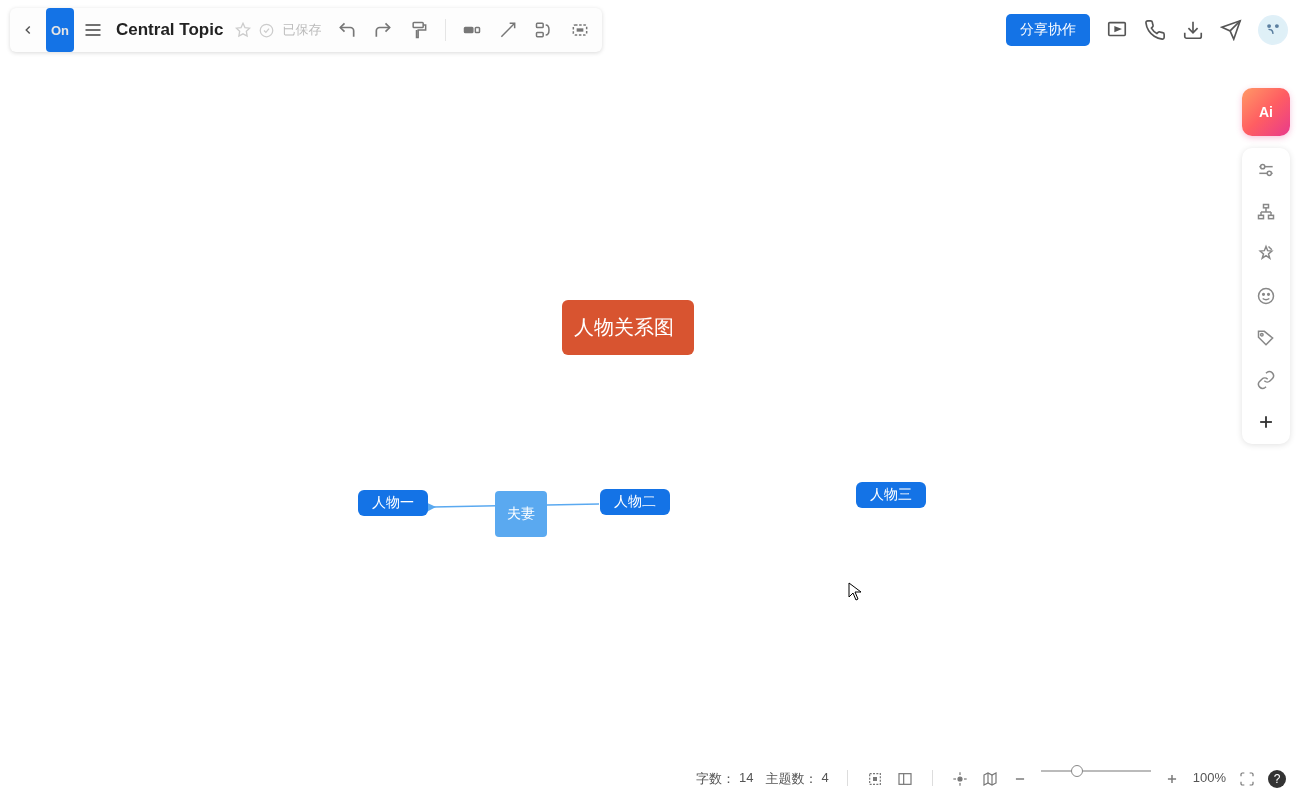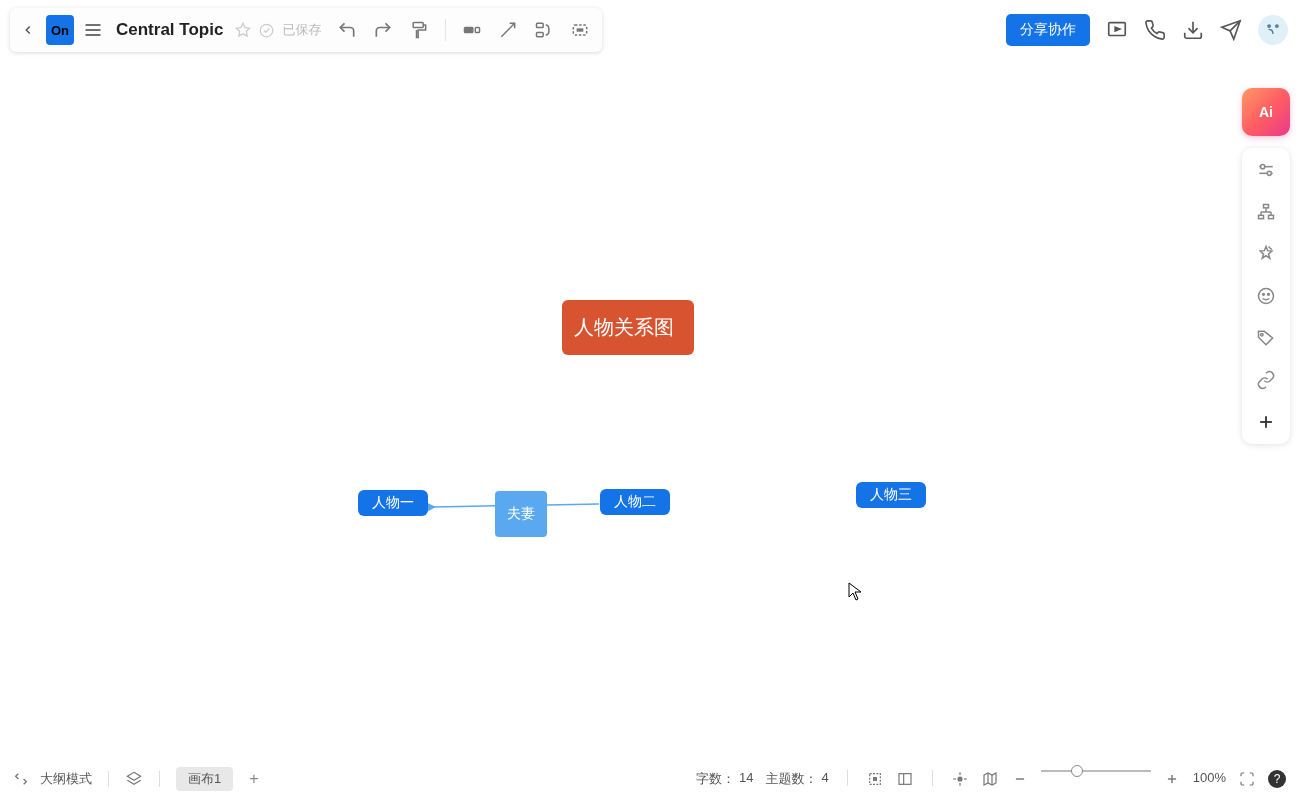--- a/index.html
+++ b/index.html
@@ -1,21 +1,21 @@
 <!DOCTYPE html>
 <html><head>
   <meta charset="utf-8">
   <style>
     * { margin: 0; padding: 0; box-sizing: border-box; font-family: -apple-system, BlinkMacSystemFont, "Segoe UI", "PingFang SC", "Hiragino Sans GB", "Microsoft YaHei", sans-serif; }
     body { width: 1298px; height: 794px; background: #ffffff; position: relative; overflow: hidden; }
     
     
     .top-toolbar { position: absolute; top: 8px; left: 10px; height: 44px; display: flex; align-items: center; background: #fdfdfd; border-radius: 6px; box-shadow: 0 1px 4px rgba(0,0,0,0.15); padding: 0 8px; gap: 8px; }
     .back-btn { width: 20px; height: 20px; display: flex; align-items: center; justify-content: center; cursor: pointer; color: #555; }
-    .logo { width: 28px; height: 30px; background: #1473e6; border-radius: 4px; color: #000000; font-size: 13px; font-weight: 700; display: flex; align-items: center; justify-content: center; }
+    .logo { width: 28px; height: 44px; background: #1473e6; border-radius: 4px; color: #e5e5e5; font-size: 13px; font-weight: 700; display: flex; align-items: center; justify-content: center; }
     .menu-btn { width: 22px; height: 22px; display: flex; align-items: center; justify-content: center; cursor: pointer; color: #555; }
     .doc-title { font-size: 17px; font-weight: 700; color: #222; margin: 0 4px; }
     .star-btn, .save-status, .save-label { color: #bbb; display: flex; align-items: center; }
     .save-label { font-size: 13px; color:#bbb; margin-right: 4px; }
     .tb-icon { width: 28px; height: 28px; display: flex; align-items: center; justify-content: center; cursor: pointer; color: #777; }
     .tb-sep { width: 1px; height: 22px; background: #e5e5e5; margin: 0 4px; }
     
     
     .top-right { position: absolute; top: 8px; right: 4px; height: 44px; display: flex; align-items: center; gap: 16px; padding: 0 6px; }
     .share-btn { background: #1473e6; color: #fff; border: none; border-radius: 5px; padding: 7px 14px; font-size: 14px; cursor: pointer; }
@@ -238,39 +238,20 @@
   <div class="node node-blue" style="left:856px; top:482px;">人物三</div>
 </div>
 
 <div class="cursor">
   <svg width="16" height="20" viewBox="0 0 16 20">
       <path d="M1 1 L1 15 L5 11 L8 18 L10 17 L7 10 L13 10 Z" fill="#fff" stroke="#000" stroke-width="1"></path>
     </svg>
 </div>
 
 <div class="bottom-bar">
-  <div class="bb-left">
-    <div class="bb-icon">
-      <svg width="16" height="16" viewBox="0 0 24 24" fill="none" stroke="currentColor" stroke-width="2">
-          <polyline points="8 4 4 8 8 12"></polyline>
-          <polyline points="16 12 20 16 16 20"></polyline>
-        </svg>
-    </div>
-    <span>大纲模式</span>
-    <div class="bb-sep"></div>
-    <div class="bb-icon">
-      <svg width="16" height="16" viewBox="0 0 24 24" fill="none" stroke="currentColor" stroke-width="1.8">
-          <polygon points="12 2 22 8 12 14 2 8"></polygon>
-          <polyline points="2 14 12 20 22 14"></polyline>
-        </svg>
-    </div>
-    <div class="bb-sep"></div>
-    <div class="canvas-tab">画布1</div>
-    <div class="add-canvas">+</div>
-  </div>
   <div class="bb-right">
     <span>字数：</span>
     <span style="margin-left:-8px;">14</span>
     <span>主题数：</span>
     <span style="margin-left:-8px;">4</span>
     <div class="bb-sep"></div>
     <div class="bb-icon">
       <svg width="16" height="16" viewBox="0 0 24 24" fill="none" stroke="currentColor" stroke-width="1.8" stroke-dasharray="3 2">
           <rect x="4" y="4" width="16" height="16"></rect>
           <rect x="9" y="9" width="6" height="6" fill="currentColor" stroke="none"></rect>

